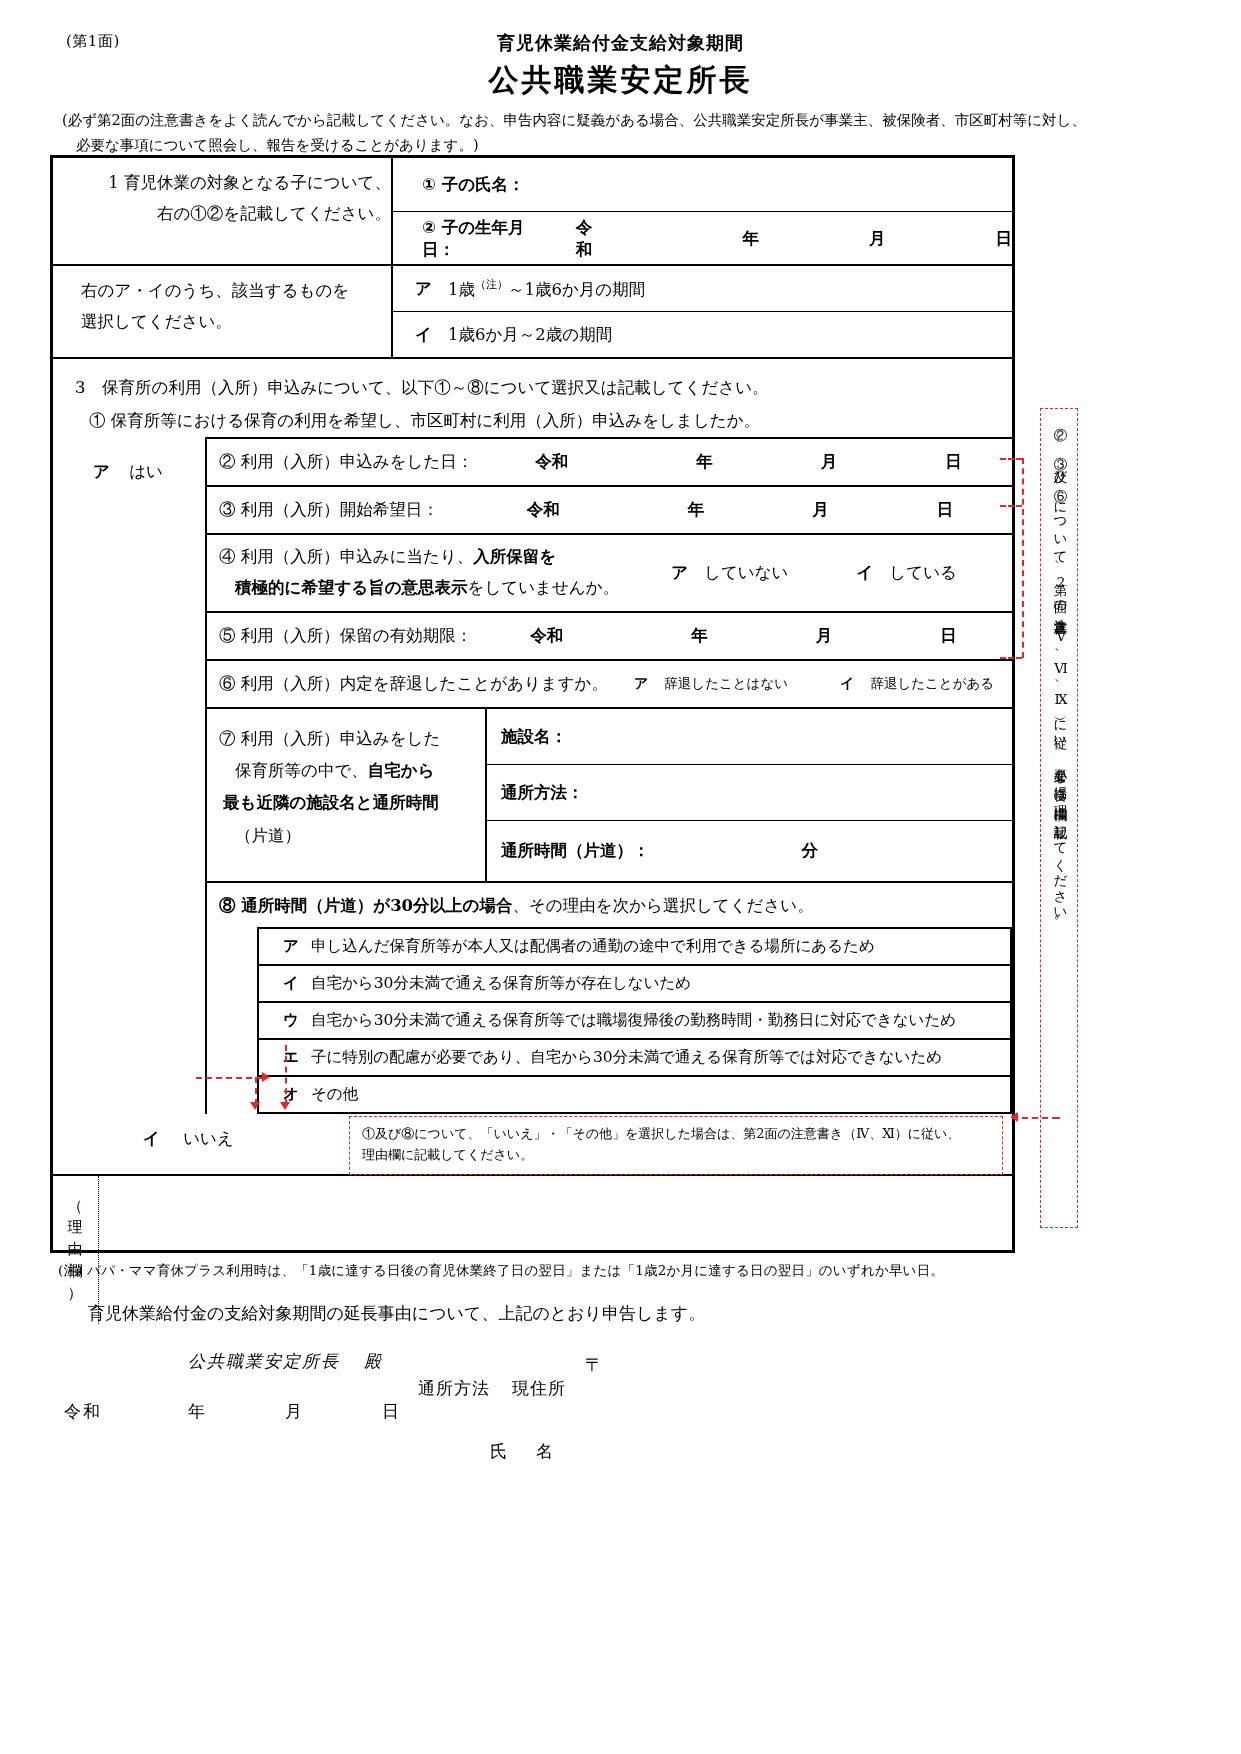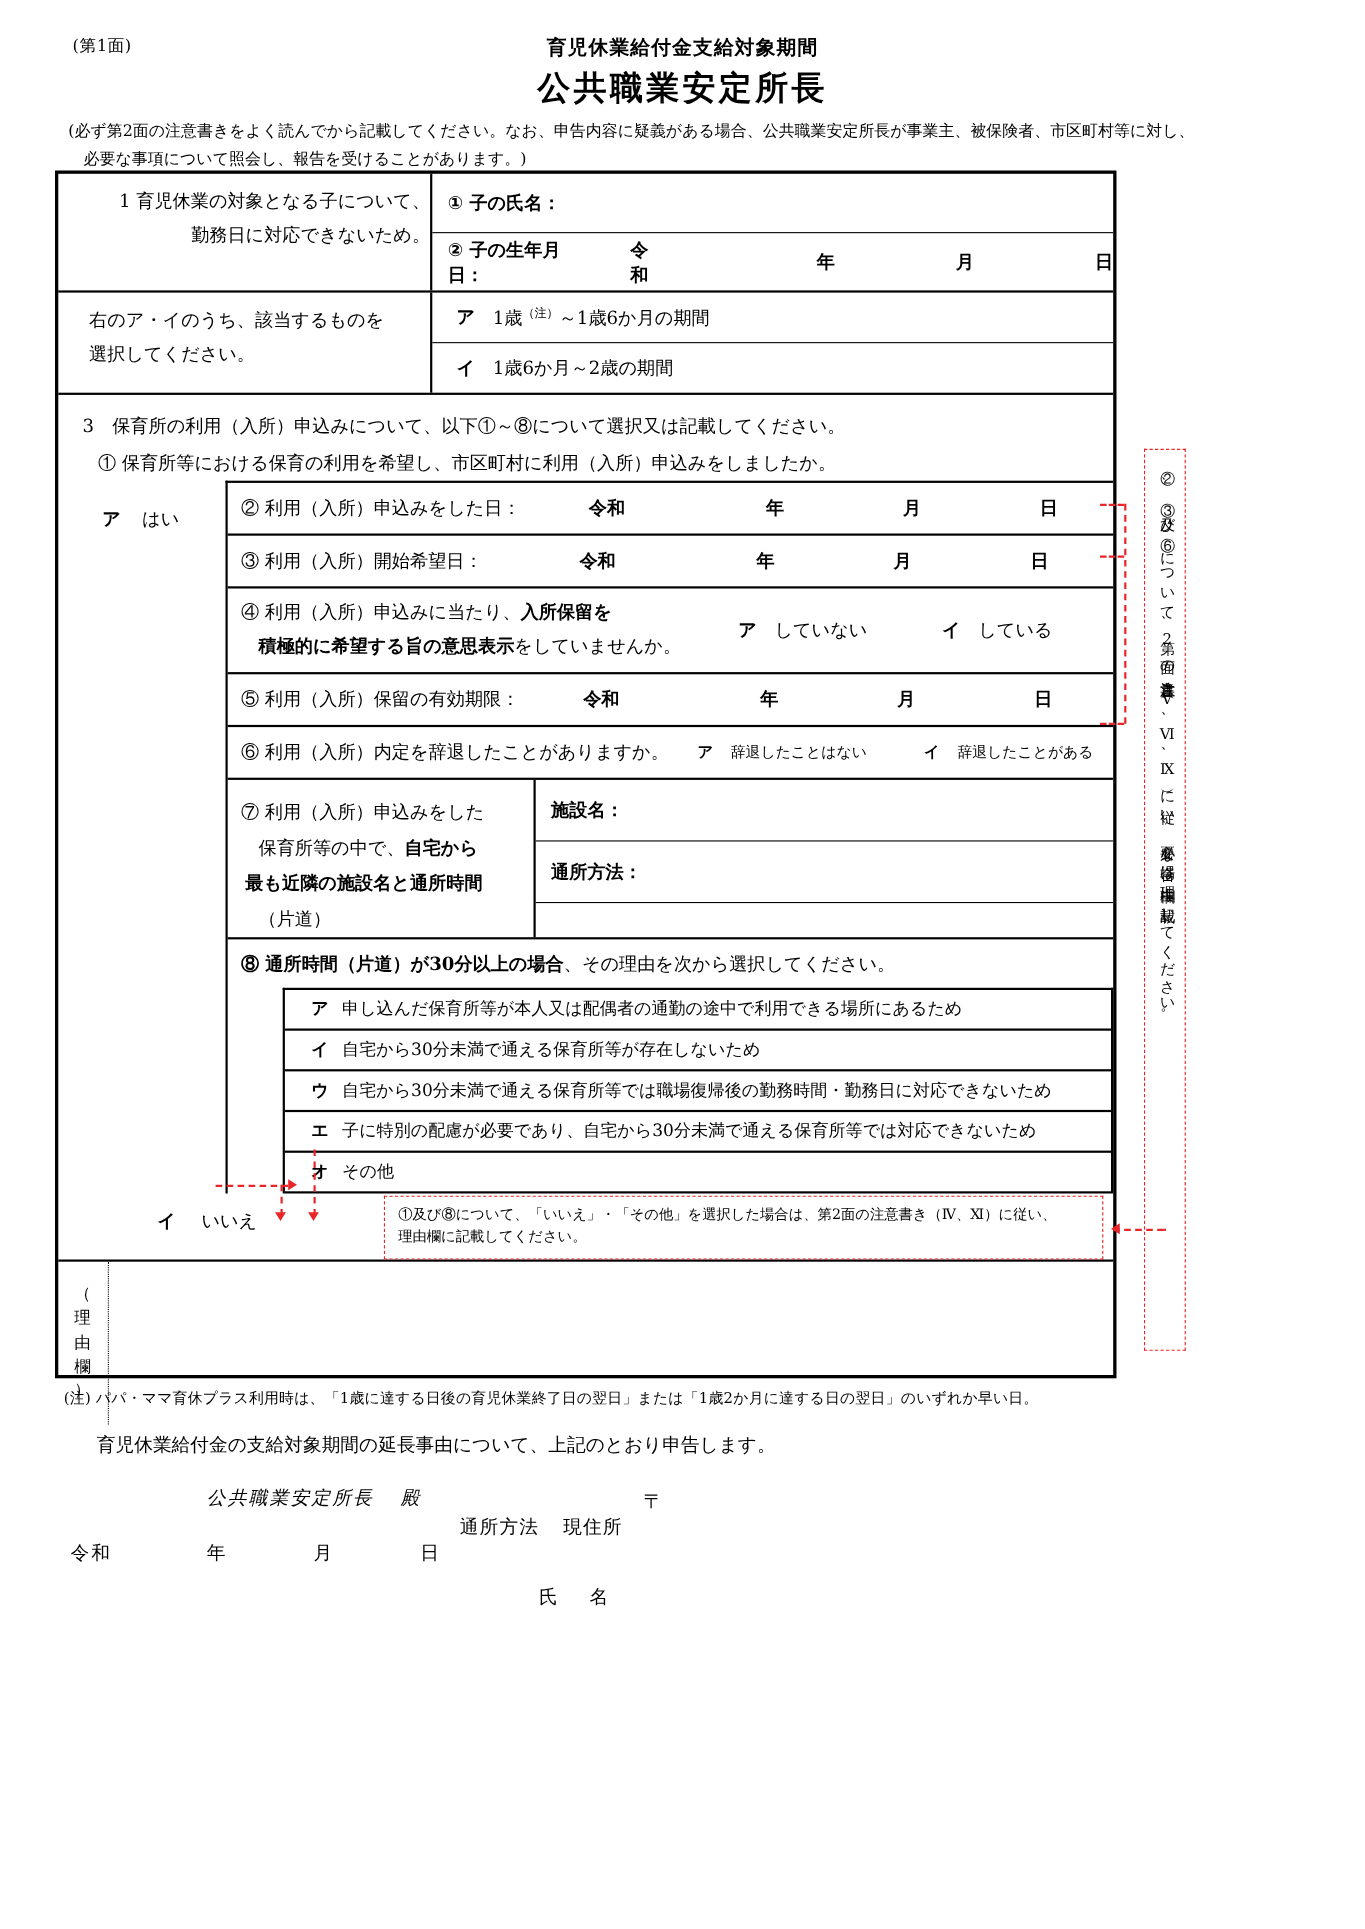--- a/index.html
+++ b/index.html
@@ -31,21 +31,21 @@
   .rcell{box-sizing:border-box;}
 
   .bb{border-bottom:2.5px solid #000;}
   .bb1{border-bottom:1.5px solid #000;}
   .br{border-right:2.5px solid #000;}
 
   
   #sec1{height:108px;}
   #sec1 .lcell{width:340px;text-align:right;}
   #sec1 .rcell{flex:1;}
-  .subrow{box-sizing:border-box;display:flex;align-items:center;padding-left:14px;
+  .subrow{box-sizing:border-box;display:flex;align-items:center;padding-left:29px;
           font-size:16.5px;font-family:"DejaVu Sans","Liberation Sans",sans-serif;font-weight:bold;}
   .lbl{font-weight:bold;}
   .date-gengo{margin-left:44px;font-weight:bold;}
   .date-y{margin-left:140px;font-weight:bold;}
   .date-m{margin-left:110px;font-weight:bold;}
   .date-d{margin-left:110px;font-weight:bold;}
 
   
   #sec2{height:93px;}
   #sec2 .lcell{width:340px;}
@@ -138,21 +138,21 @@
   <div class="lead">
     <span>(必ず第2面の注意書きをよく読んでから記載してください。なお、申告内容に疑義がある場合、公共職業安定所長が事業主、被保険者、市区町村等に対し、</span>
     <span class="l2">必要な事項について照会し、報告を受けることがあります。)</span>
   </div>
 
   <div class="frame">
 
     <div class="row bb" id="sec1">
       <div class="lcell br">
         <div>1 育児休業の対象となる子について、</div>
-        <div style="padding-left:18px">勤務日に対応できないため。</div>
+        <div style="padding-left:18px">右の①②を記載してください。</div>
       </div>
       <div class="rcell">
         <div class="subrow bb1" style="height:54px">
           <span>① 子の氏名：</span>
         </div>
         <div class="subrow" style="height:53px">
           <span>② 子の生年月日：</span>
           <span class="date-gengo">令和</span>
           <span class="date-y">年</span>
           <span class="date-m">月</span>
@@ -243,20 +243,24 @@
               <div style="padding-left:16px"><span>保育所等の中で、</span><b>自宅から</b></div>
               <div style="padding-left:4px"><b>最も近隣の施設名と通所時間</b></div>
               <div style="padding-left:16px">（片道）</div>
             </div>
             <div class="right">
               <div class="f7row bb1">
                 <span>施設名：</span>
               </div>
               <div class="f7row bb1">
                 <span>通所方法：</span>
+              </div>
+              <div class="f7row" style="height:60px">
+                <span>通所時間（片道）：</span>
+                <span style="margin-left:152px">分</span>
               </div>
             </div>
           </div>
 
           <div>
             <div class="i8head">
               <b>⑧ 通所時間（片道）が30分以上の場合</b><span>、その理由を次から選択してください。</span>
             </div>
             <div class="optlist">
               <div class="optitem">

